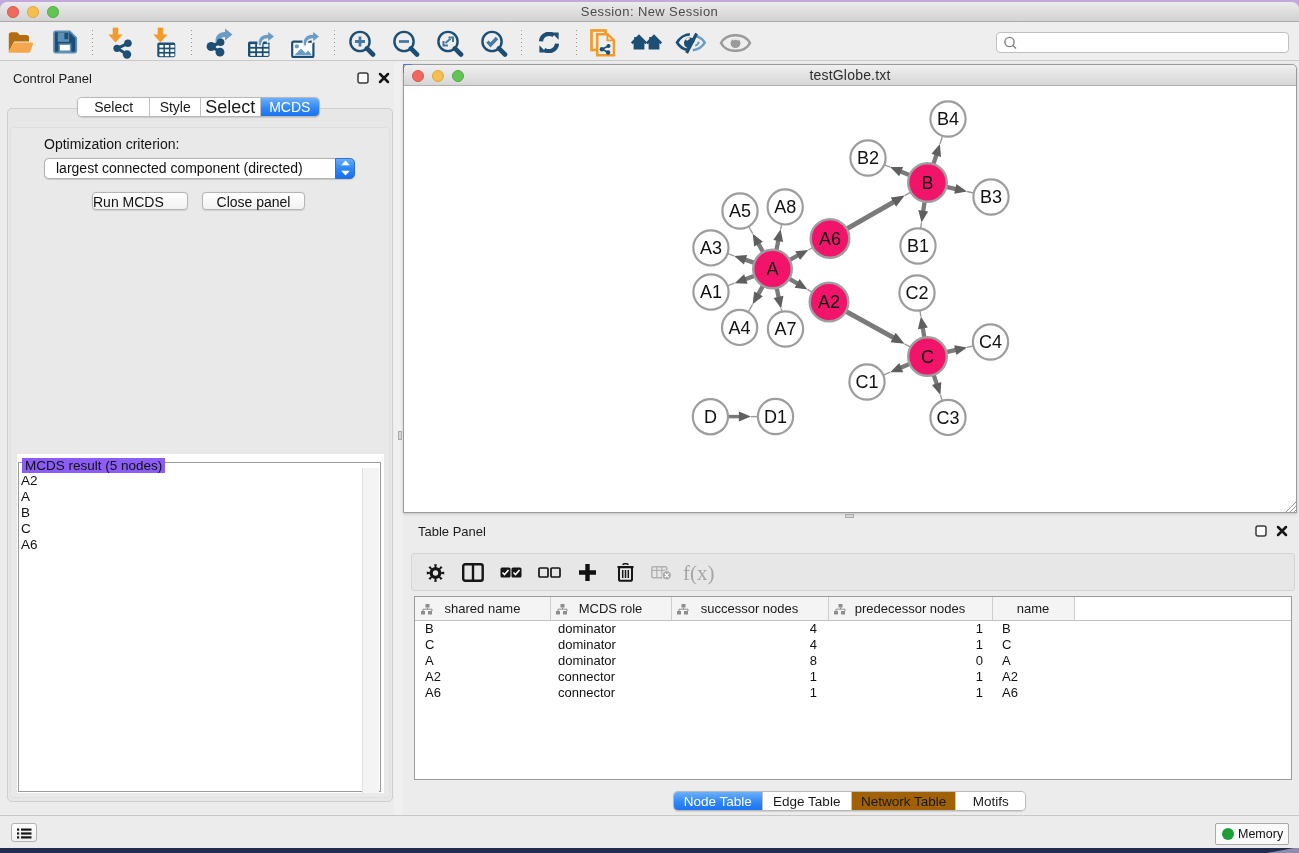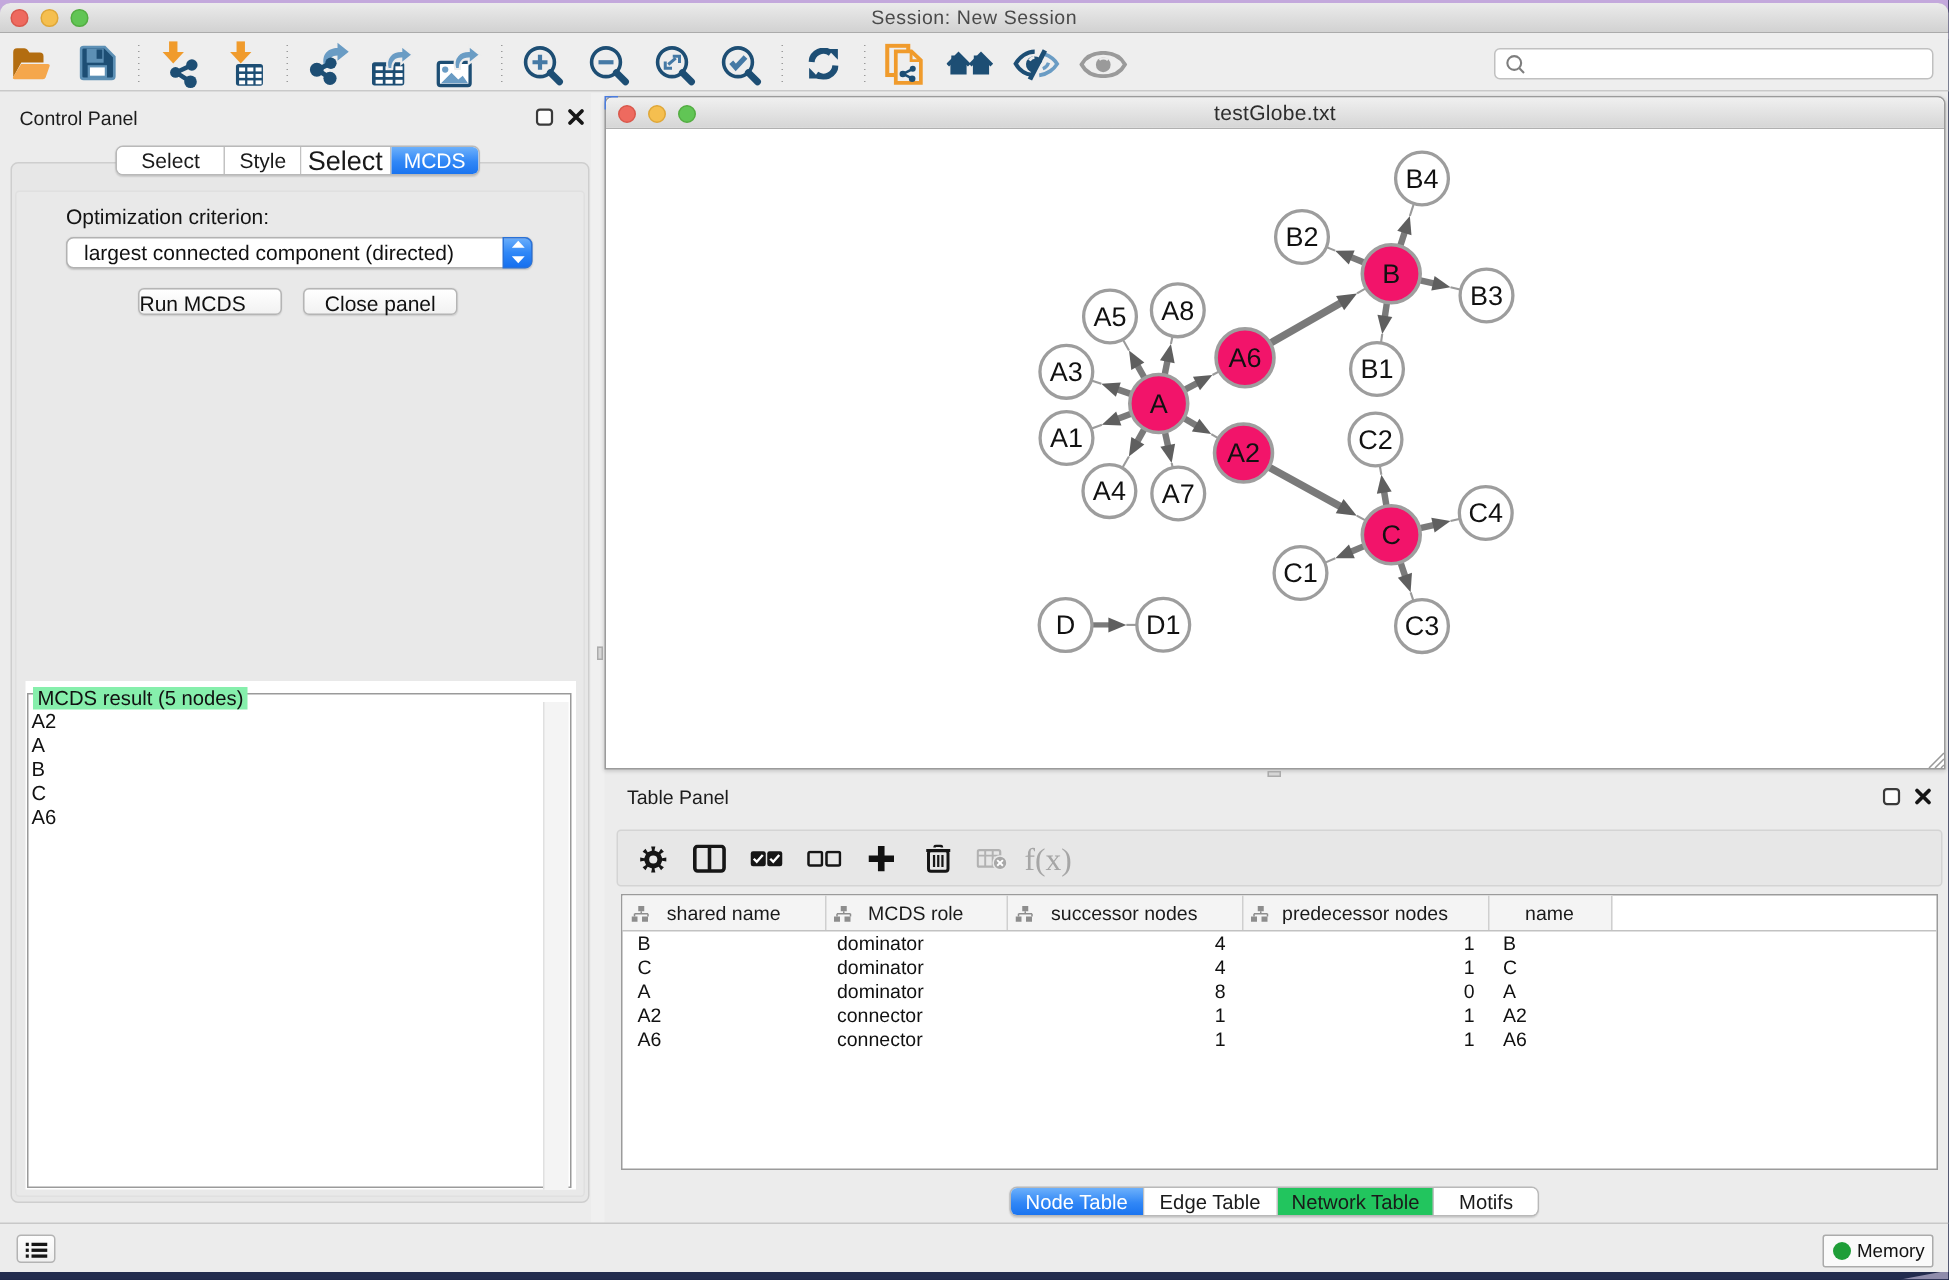--- a/index.html
+++ b/index.html
@@ -198,21 +198,21 @@
   <svg class="abs" style="left:340px;top:160px" width="11" height="16">
     <polygon points="5.5,0.5 9.8,5.2 1.2,5.2" fill="#fff"></polygon>
     <polygon points="5.5,15.5 9.8,10.8 1.2,10.8" fill="#fff"></polygon>
   </svg>
 
   <div class="abs" style="left:92px;top:192px;width:96px;height:18px;background:linear-gradient(#fff,#f2f2f2);border:1px solid #b5b5b5;border-radius:4px;font-size:14px;line-height:18px;color:#111;box-shadow:0 .5px 1px rgba(0,0,0,.12);">Run MCDS</div>
   <div class="abs" style="left:202px;top:192px;width:103px;height:18px;background:linear-gradient(#fff,#f2f2f2);border:1px solid #b5b5b5;border-radius:4px;text-align:center;font-size:14px;line-height:18px;color:#111;box-shadow:0 .5px 1px rgba(0,0,0,.12);">Close panel</div>
 
   <div class="abs" style="left:17px;top:454px;width:367px;height:339px;background:#fff;"></div>
   <div class="abs" style="left:18px;top:462px;width:363px;height:330px;border:1px solid #9a9a9a;"></div>
-  <div class="abs" style="left:22px;top:458px;background:#86efac;padding:0 3px;font-size:13.5px;color:#111;">MCDS result (5 nodes)</div>
+  <div class="abs" style="left:22px;top:458px;background:#8b5cf6;padding:0 3px;font-size:13.5px;color:#111;">MCDS result (5 nodes)</div>
   <div class="abs" style="left:362px;top:468px;width:17px;height:325px;background:#f4f4f4;border-left:1px solid #e0e0e0;"></div>
   <div class="abs" style="left:21px;top:473px;font-size:13.5px;color:#111;line-height:16px;">A2<br>A<br>B<br>C<br>A6</div>
 
   <div class="abs" style="left:394px;top:62px;width:9px;height:753px;background:#f0f0f0;"></div>
 
   <div class="abs" style="left:403px;top:64px;width:894px;height:449px;background:#fff;border:1px solid #9b9b9b;border-radius:5px 5px 0 0;box-shadow:0 1px 3px rgba(0,0,0,.18);"></div>
   <div class="abs" style="left:404px;top:65px;width:892px;height:21px;background:linear-gradient(#f0f0f0,#d6d6d6);border-bottom:1px solid #b0b0b0;border-radius:5px 5px 0 0;"></div>
   <div class="abs" style="left:404px;top:65px;width:892px;height:21px;text-align:center;font-size:14px;letter-spacing:.2px;color:#2d2d2d;line-height:21px;">testGlobe.txt</div>
   <div style="position:absolute;left:412.0px;top:70.0px;width:12px;height:12px;border-radius:50%;background:#ee6a5f;border:1px solid #d9584c;box-sizing:border-box;"></div>
 <div style="position:absolute;left:432.0px;top:70.0px;width:12px;height:12px;border-radius:50%;background:#f5bf4f;border:1px solid #dfa738;box-sizing:border-box;"></div>
@@ -443,21 +443,21 @@
 <div class="abs" style="left:1002px;top:669px;width:80px;height:16px;font-size:13px;line-height:16px;color:#111;">A2</div>
 <div class="abs" style="left:425px;top:685px;width:120px;height:16px;font-size:13px;line-height:16px;color:#111;">A6</div>
 <div class="abs" style="left:558px;top:685px;width:120px;height:16px;font-size:13px;line-height:16px;color:#111;">connector</div>
 <div class="abs" style="left:700px;top:685px;width:117px;height:16px;font-size:13px;line-height:16px;color:#111;text-align:right;">1</div>
 <div class="abs" style="left:860px;top:685px;width:123px;height:16px;font-size:13px;line-height:16px;color:#111;text-align:right;">1</div>
 <div class="abs" style="left:1002px;top:685px;width:80px;height:16px;font-size:13px;line-height:16px;color:#111;">A6</div>
 
   <div style="position:absolute;left:673px;top:791px;width:353px;height:20px;border:1px solid #b9b9b9;border-radius:5px;background:#fff;display:flex;overflow:hidden;box-shadow:0 .5px 1px rgba(0,0,0,.12);">
     <div style="width:89px;height:100%;background:linear-gradient(#6cb0fb,#3187f6 55%,#1a74f0);color:#fff;border-right:1px solid #c2c2c2;display:flex;align-items:center;justify-content:center;font-size:13.5px;box-sizing:border-box;">Node Table</div>
     <div style="width:90px;height:100%;background:#fff;color:#1a1a1a;border-right:1px solid #c2c2c2;display:flex;align-items:center;justify-content:center;font-size:13.5px;box-sizing:border-box;">Edge Table</div>
-    <div style="width:105px;height:100%;background:#22c55e;color:#1a1a1a;border-right:1px solid #c2c2c2;display:flex;align-items:center;justify-content:center;font-size:13.5px;box-sizing:border-box;">Network Table</div>
+    <div style="width:105px;height:100%;background:#a16207;color:#1a1a1a;border-right:1px solid #c2c2c2;display:flex;align-items:center;justify-content:center;font-size:13.5px;box-sizing:border-box;">Network Table</div>
     <div style="width:69px;height:100%;background:#fff;color:#1a1a1a;display:flex;align-items:center;justify-content:center;font-size:13.5px;box-sizing:border-box;">Motifs</div>
   </div>
 
   <div class="abs" style="left:0;top:815px;width:1299px;height:1px;background:#c8c8c8;"></div>
   <div class="abs" style="left:11px;top:823px;width:26px;height:19px;background:linear-gradient(#fefefe,#f0f0f0);border:1px solid #b3b3b3;border-radius:3px;"></div>
   <svg class="abs" style="left:17px;top:828px" width="15" height="11">
     <g fill="#161616">
       <rect x="0" y="0.5" width="2.2" height="2.2"></rect>
       <rect x="0" y="4.4" width="2.2" height="2.2"></rect>
       <rect x="0" y="8.3" width="2.2" height="2.2"></rect>

